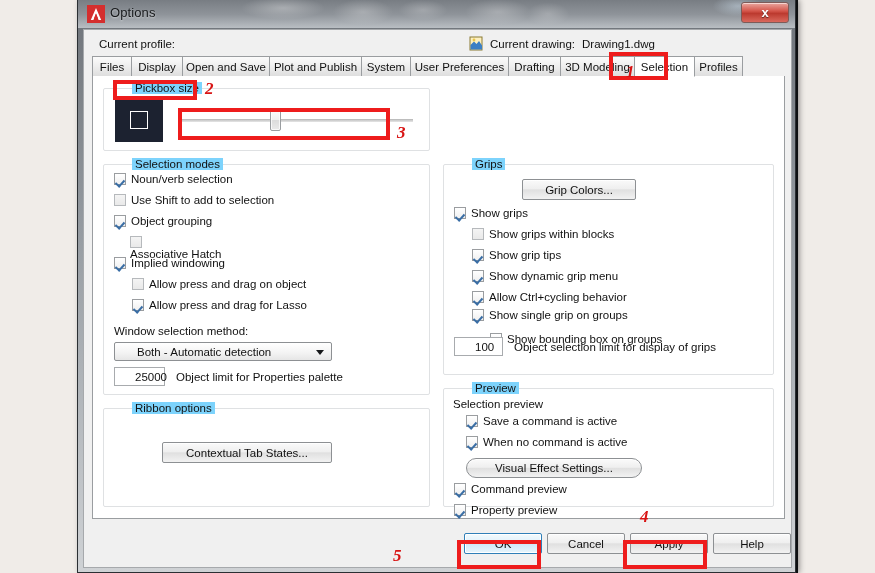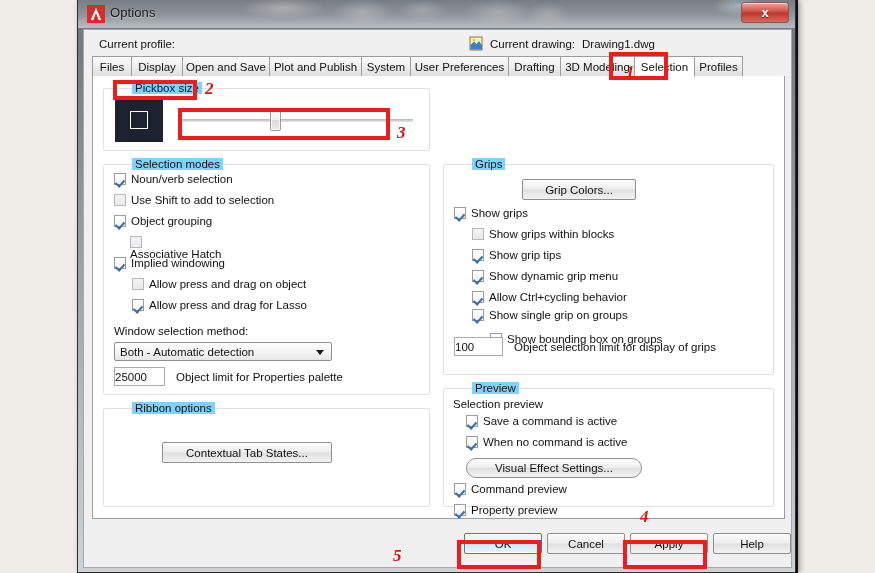--- a/index.html
+++ b/index.html
@@ -171,37 +171,37 @@
     background:linear-gradient(180deg,#f2fafd 0%,#dff0fa 45%,#cfe8f7 52%,#e8f5fc 100%);
     box-shadow:inset 0 0 0 1px #ffffff;
   }
 
   
   .combo {
     position:absolute;
     background:linear-gradient(180deg,#ffffff 0%,#f4f4f4 55%,#e6e6e6 100%);
     border:1px solid #8d9093; border-radius:2px;
     display:flex; align-items:center;
-    padding-left:5px;
+    padding-left:22px;
     font-size:11.5px; color:#111; cursor:pointer;
   }
   .combo .arrow {
     position:absolute; right:7px; top:50%; margin-top:-2px;
     width:0; height:0;
     border-left:4px solid transparent; border-right:4px solid transparent;
     border-top:5px solid #16181a;
   }
 
   
   .tfield {
     position:absolute;
     background:#ffffff;
     border:1px solid #a8abae;
     display:flex; align-items:center;
-    padding-left:0;
+    padding-left:20px;
     font-size:11.5px; color:#111; cursor:text;
   }
 
   .plabel { position:absolute; font-size:11.5px; color:#111; white-space:nowrap; }
 
   
   #btnbar { position:absolute; left:0; top:492px; width:709px; height:44px; }
 
   
   .rbox {

